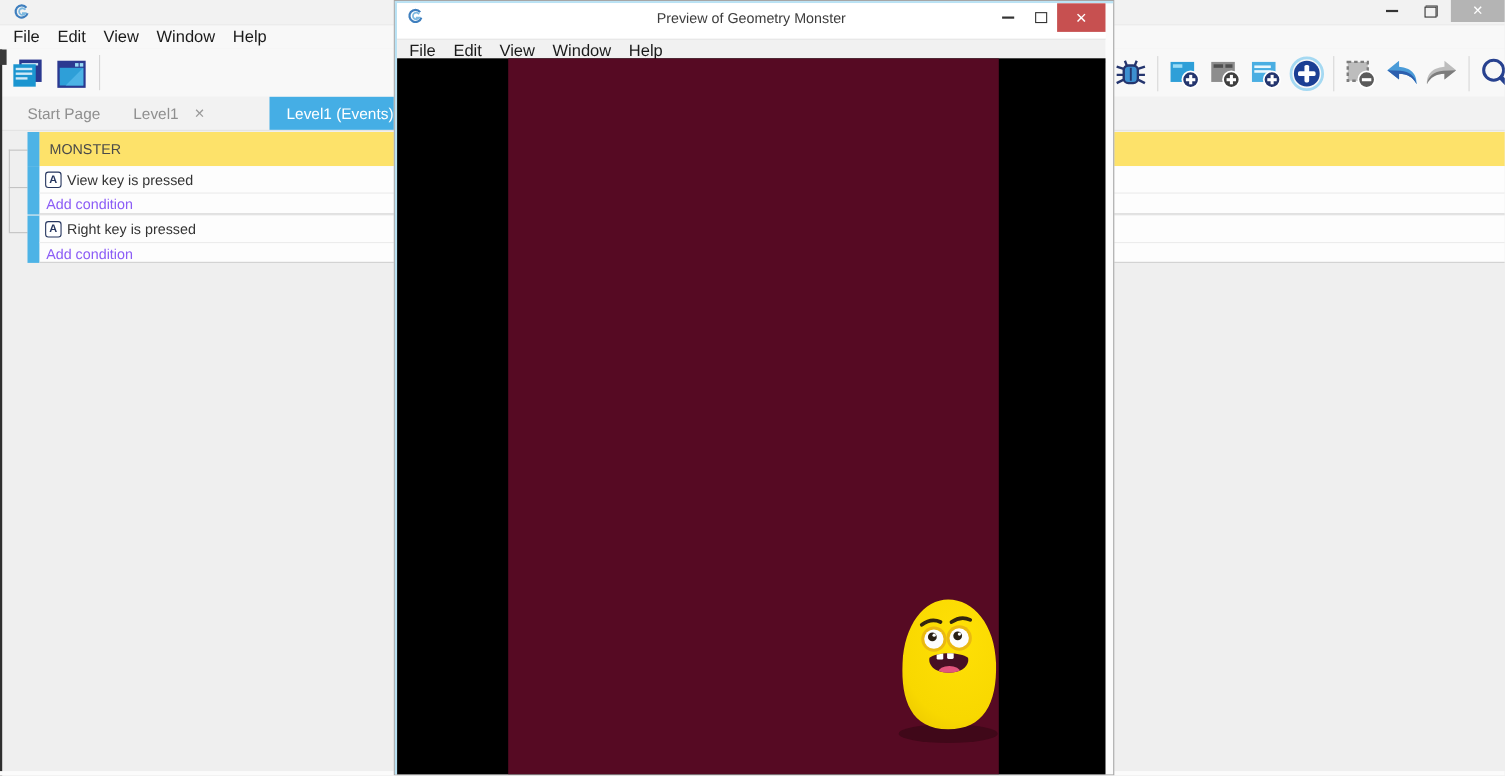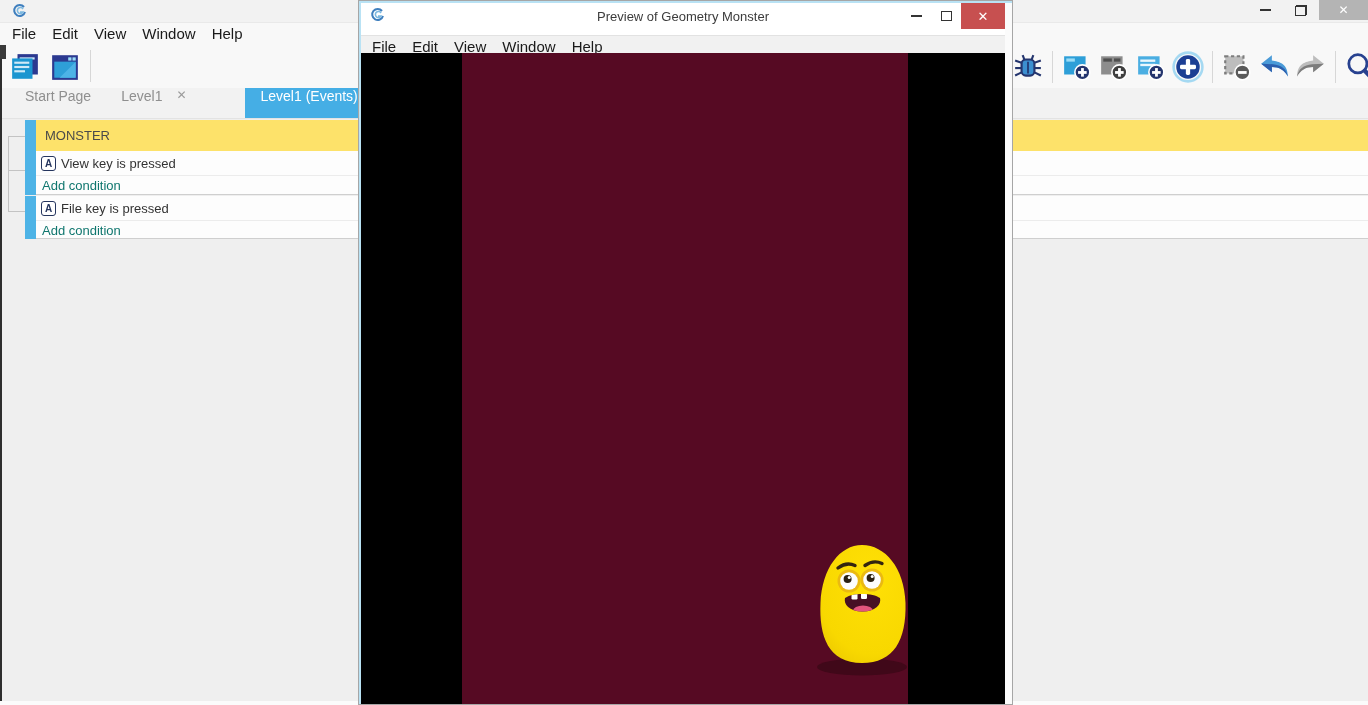--- a/index.html
+++ b/index.html
@@ -28,21 +28,21 @@
   .mw-toolbar { position:absolute; left:0; top:44px; right:0; height:44px; background:#f8f8f8; }
   .tool-ic { position:absolute; top:8px; width:30px; height:30px; }
   .vsep { position:absolute; top:6px; width:1px; height:32px; background:#d7d7d7; }
   .rt-icons { position:absolute; left:1012px; top:7px; display:flex; align-items:center; gap:5px; }
   .rt-icons .ic { width:32px; height:32px; display:flex; align-items:center; justify-content:center; }
   .rt-sep { width:1px; height:32px; background:#d7d7d7; margin:0 3px; }
 
   .mw-tabbar { position:absolute; left:0; top:88px; right:0; height:31px; background:#f2f2f2;
     border-bottom:1px solid #e3e3e3; display:flex; align-items:stretch; padding-left:10px;
     font-size:14px; color:#8f8f8f; }
-  .tab { display:flex; align-items:flex-start; gap:14px; padding:0 15px; }
+  .tab { display:flex; align-items:center; gap:14px; padding:0 15px; }
   .tab .x { font-size:12px; color:#9a9a9a; }
   .tab.active { background:#45aee5; color:#fff;margin-left:44px; }
   .tab.active .x { color:#fff; }
 
   
   .left-strip { position:absolute; left:0; top:45px; bottom:0; width:2px; background:#2e2e2e; }
   .left-notch { position:absolute; left:0; top:45px; width:6px; height:14px; background:#3a3a3a; }
   .tree-line { position:absolute; background:#c3c3c3; }
 
   .group-bar  { position:absolute; left:25px; top:120px; width:11px; height:31px; background:#4db3e6; }
@@ -51,21 +51,21 @@
 
   .ev-bar1 { position:absolute; left:25px; top:151px; width:11px; height:44px; background:#4db3e6; }
   .ev-bar2 { position:absolute; left:25px; top:196px; width:11px; height:43px; background:#4db3e6; }
   .ev-row { position:absolute; left:36px; right:0; background:#fdfdfd; border-bottom:1px solid #cfcfcf; }
   .ev-row1 { top:151px; height:44px; }
   .ev-row2 { top:196px; height:43px; }
   .cond-line { height:24px; display:flex; align-items:center; padding-left:5px; font-size:13px; color:#333; }
   .key-ic { width:15px; height:15px; border:1.6px solid #25355e; border-radius:3px; background:#fff;
     color:#25355e; font-size:10px; font-weight:bold; display:flex; align-items:center; justify-content:center;
     margin-right:5px; }
-  .add-line { height:19px; border-top:1px solid #ececec; font-size:13px; color:#0f766e;
+  .add-line { height:19px; border-top:1px solid #ececec; font-size:13px; color:#8b5cf6;
     display:flex; align-items:center; padding-left:6px; }
 
   .bottom-strip { position:absolute; left:0; right:0; bottom:0; height:4px; background:#fbfbfb; }
 
   
   .preview { position:absolute; left:358px; top:0; width:655px; height:705px;
     background:#fbfbfb; border:1px solid #a6a6a6; z-index:10; }
   .pv-blue-left { position:absolute; left:0; top:0; bottom:0; width:2px; background:#b9e2f4; }
   .pv-blue-top  { position:absolute; left:0; right:0; top:0; height:2px; background:#b9e2f4; }
   .pv-content { position:absolute; left:2px; top:2px; right:7px; bottom:0; background:#fff; }
@@ -257,21 +257,21 @@
   </div>
   <div class="add-line">
     <span>Add condition</span>
   </div>
 </div>
 
 <div class="ev-bar2"></div>
 <div class="ev-row ev-row2">
   <div class="cond-line">
     <span class="key-ic">A</span>
-    <span>File key is pressed</span>
+    <span>Right key is pressed</span>
   </div>
   <div class="add-line">
     <span>Add condition</span>
   </div>
 </div>
 
 <div class="bottom-strip"></div>
 
 <div class="preview">
   <div class="pv-blue-left"></div>

